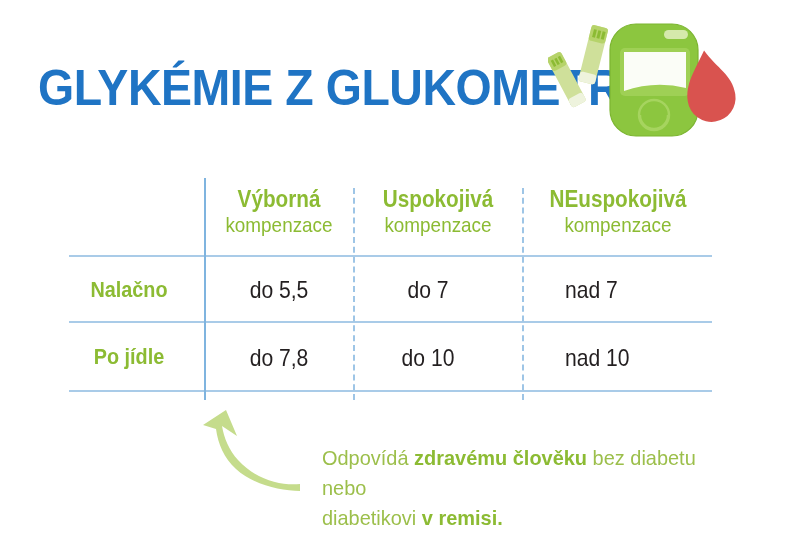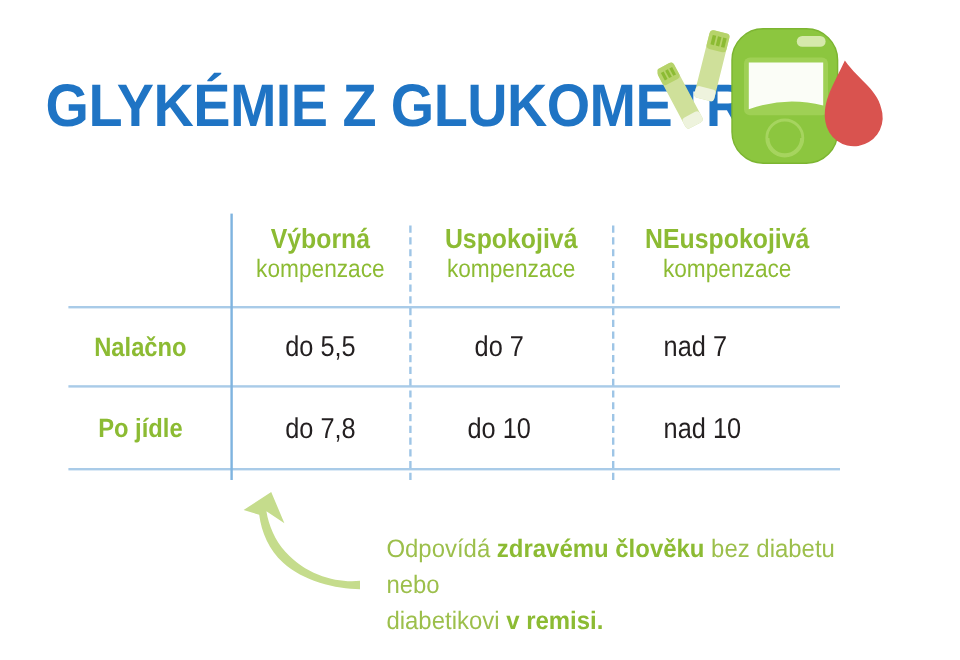--- a/index.html
+++ b/index.html
@@ -41,21 +41,21 @@
     position: absolute;
     left: 548px;
     top: 18px;
     width: 210px;
     height: 130px;
   }
 
   
   #table {
     position: absolute;
-    left: 0;
+    left: 12px;
     top: 0;
     width: 762px;
     height: 550px;
   }
 
   .hline {
     position: absolute;
     left: 57px;
     width: 643px;
     height: 2px;

